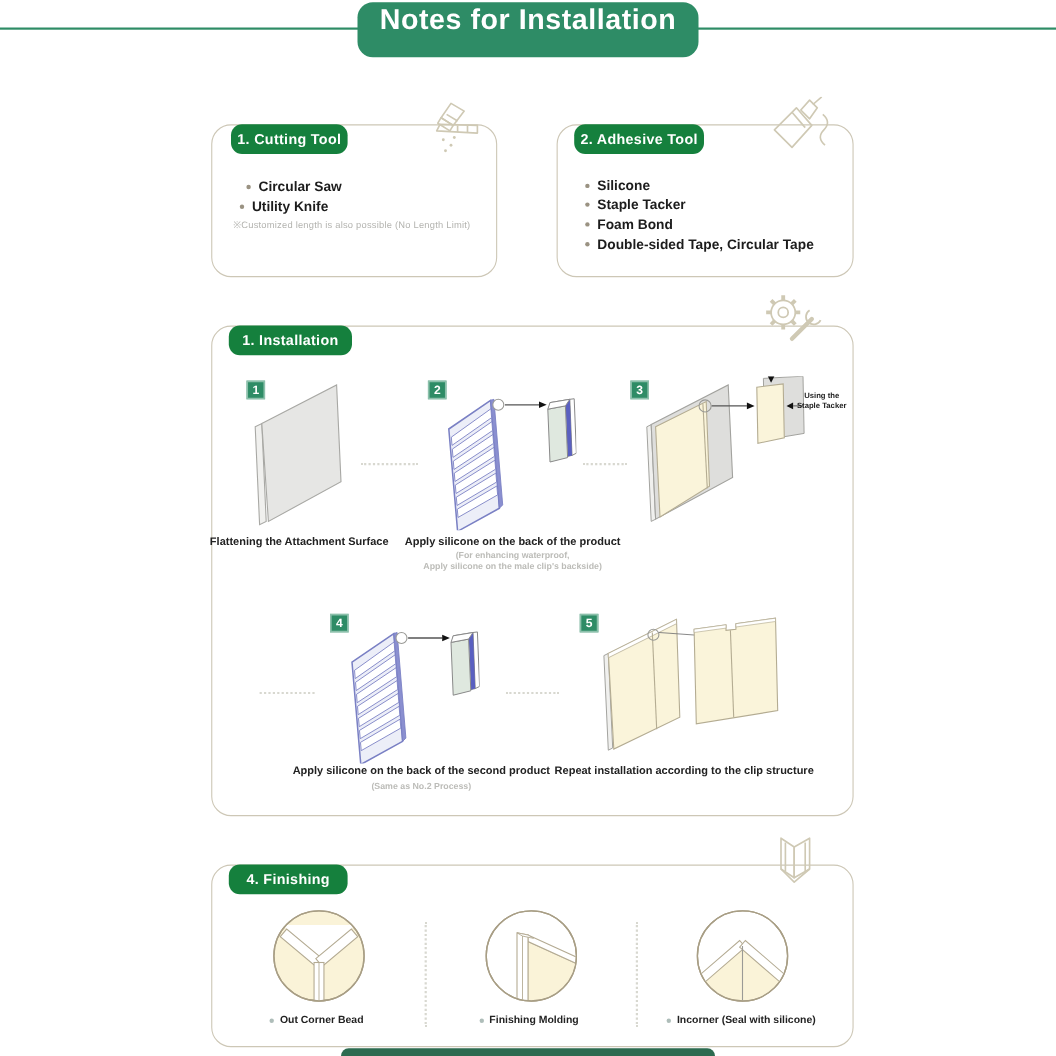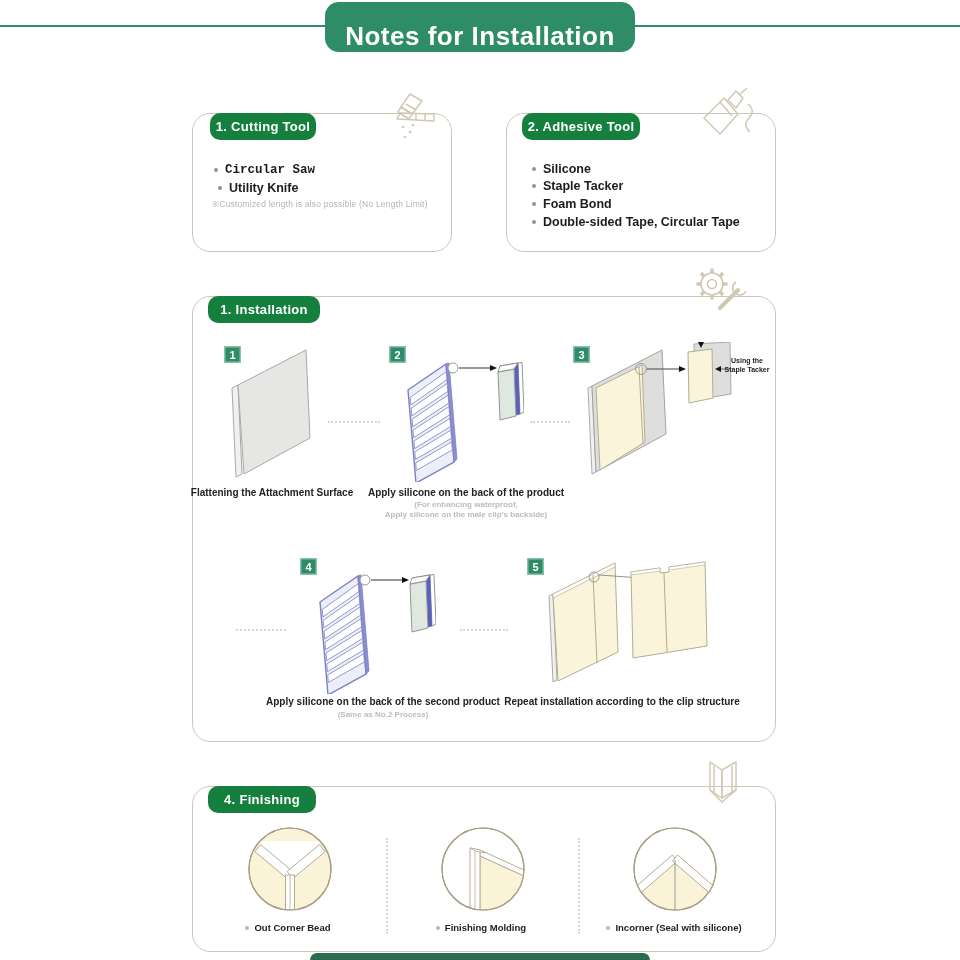--- a/index.html
+++ b/index.html
@@ -2,21 +2,21 @@
 <html><head>
 <meta charset="utf-8">
 <style>
   html,body{margin:0;padding:0;background:#fff;}
   #page{position:relative;width:960px;height:960px;background:#fff;overflow:hidden;
         font-family:"Liberation Sans",sans-serif;}
   .abs{position:absolute;}
   
   #header-line{left:0;top:25px;width:960px;height:2px;background:#2E8C66;}
   #header-banner{left:325px;top:2px;width:310px;height:50px;background:#2E8C66;border-radius:14px;
-                 display:flex;align-items:flex-end;justify-content:center;}
+                 display:flex;align-items:flex-start;justify-content:center;}
   #header-banner span{color:#fff;font-size:26px;font-weight:bold;letter-spacing:.5px;}
   
   .sec-box{border:1px solid #CDC7B6;border-radius:18px;background:#fff;}
   .sec-label{background:#15803d;border-radius:10px;display:flex;align-items:center;justify-content:center;}
   .sec-label span{color:#fff;font-size:13px;font-weight:bold;letter-spacing:.3px;}
   
   .tool-item{display:flex;align-items:center;font-size:12.5px;font-weight:bold;color:#1c1c1c;height:16px;}
   .dot{width:4px;height:4px;border-radius:50%;background:#9A9282;margin-right:7px;flex:0 0 auto;}
   .note-text{font-size:8.5px;color:#B3B3AF;letter-spacing:.2px;}
   
@@ -57,21 +57,21 @@
       <line x1="40" y1="22" x2="40" y2="28"></line>
       <line x1="49" y1="22" x2="49" y2="28"></line>
     </g>
     <g fill="#CFC9B4">
       <circle cx="27" cy="35" r="1.3"></circle>
         <circle cx="34" cy="40" r="1.3"></circle>
       <circle cx="29" cy="45" r="1.3"></circle>
         <circle cx="37" cy="33" r="1.3"></circle>
     </g>
   </svg>
-  <div class="abs tool-item" style="left:214px;top:162px;font-family:Liberation Mono, monospace;">
+  <div class="abs tool-item" style="left:224px;top:162px;">
     <span class="dot"></span>
     <span>Circular Saw</span>
   </div>
   <div class="abs tool-item" style="left:218px;top:180px;">
     <span class="dot"></span>
     <span>Utility Knife</span>
   </div>
   <div class="abs note-text" style="left:212px;top:198px;">※Customized length is also possible (No Length Limit)</div>
 
   <div class="abs sec-box" style="left:506px;top:113px;width:268px;height:137px;"></div>

